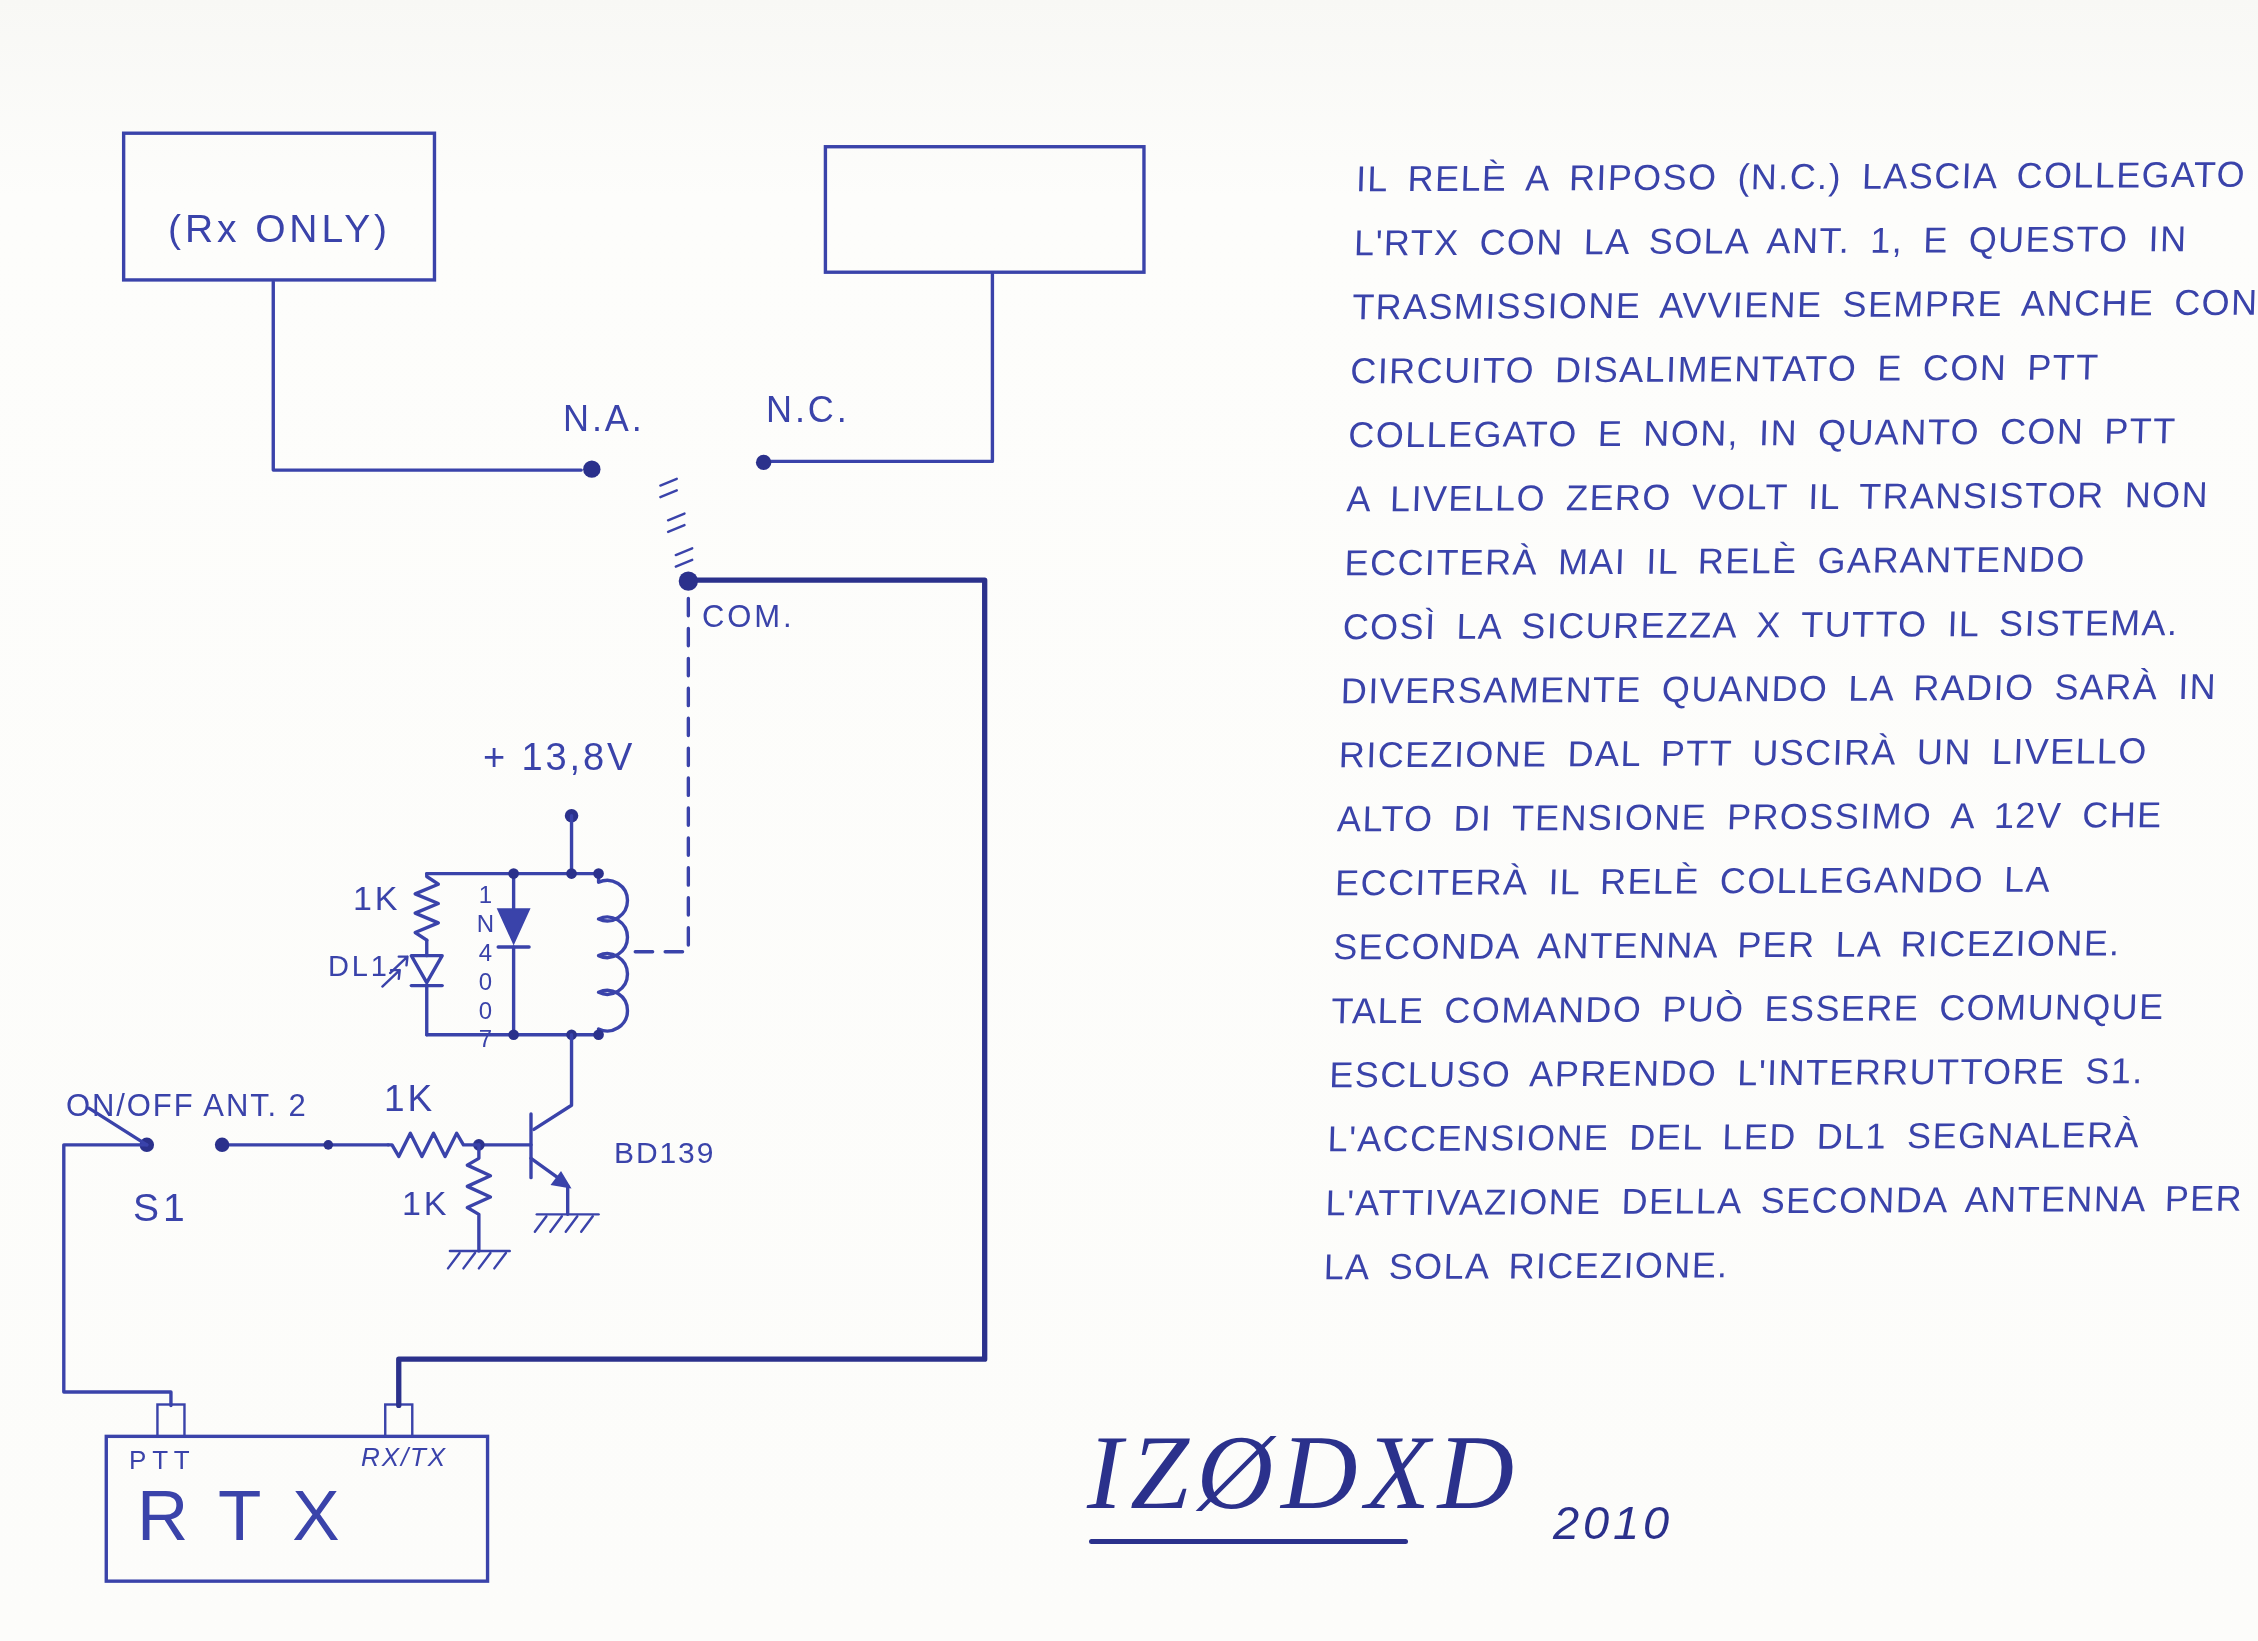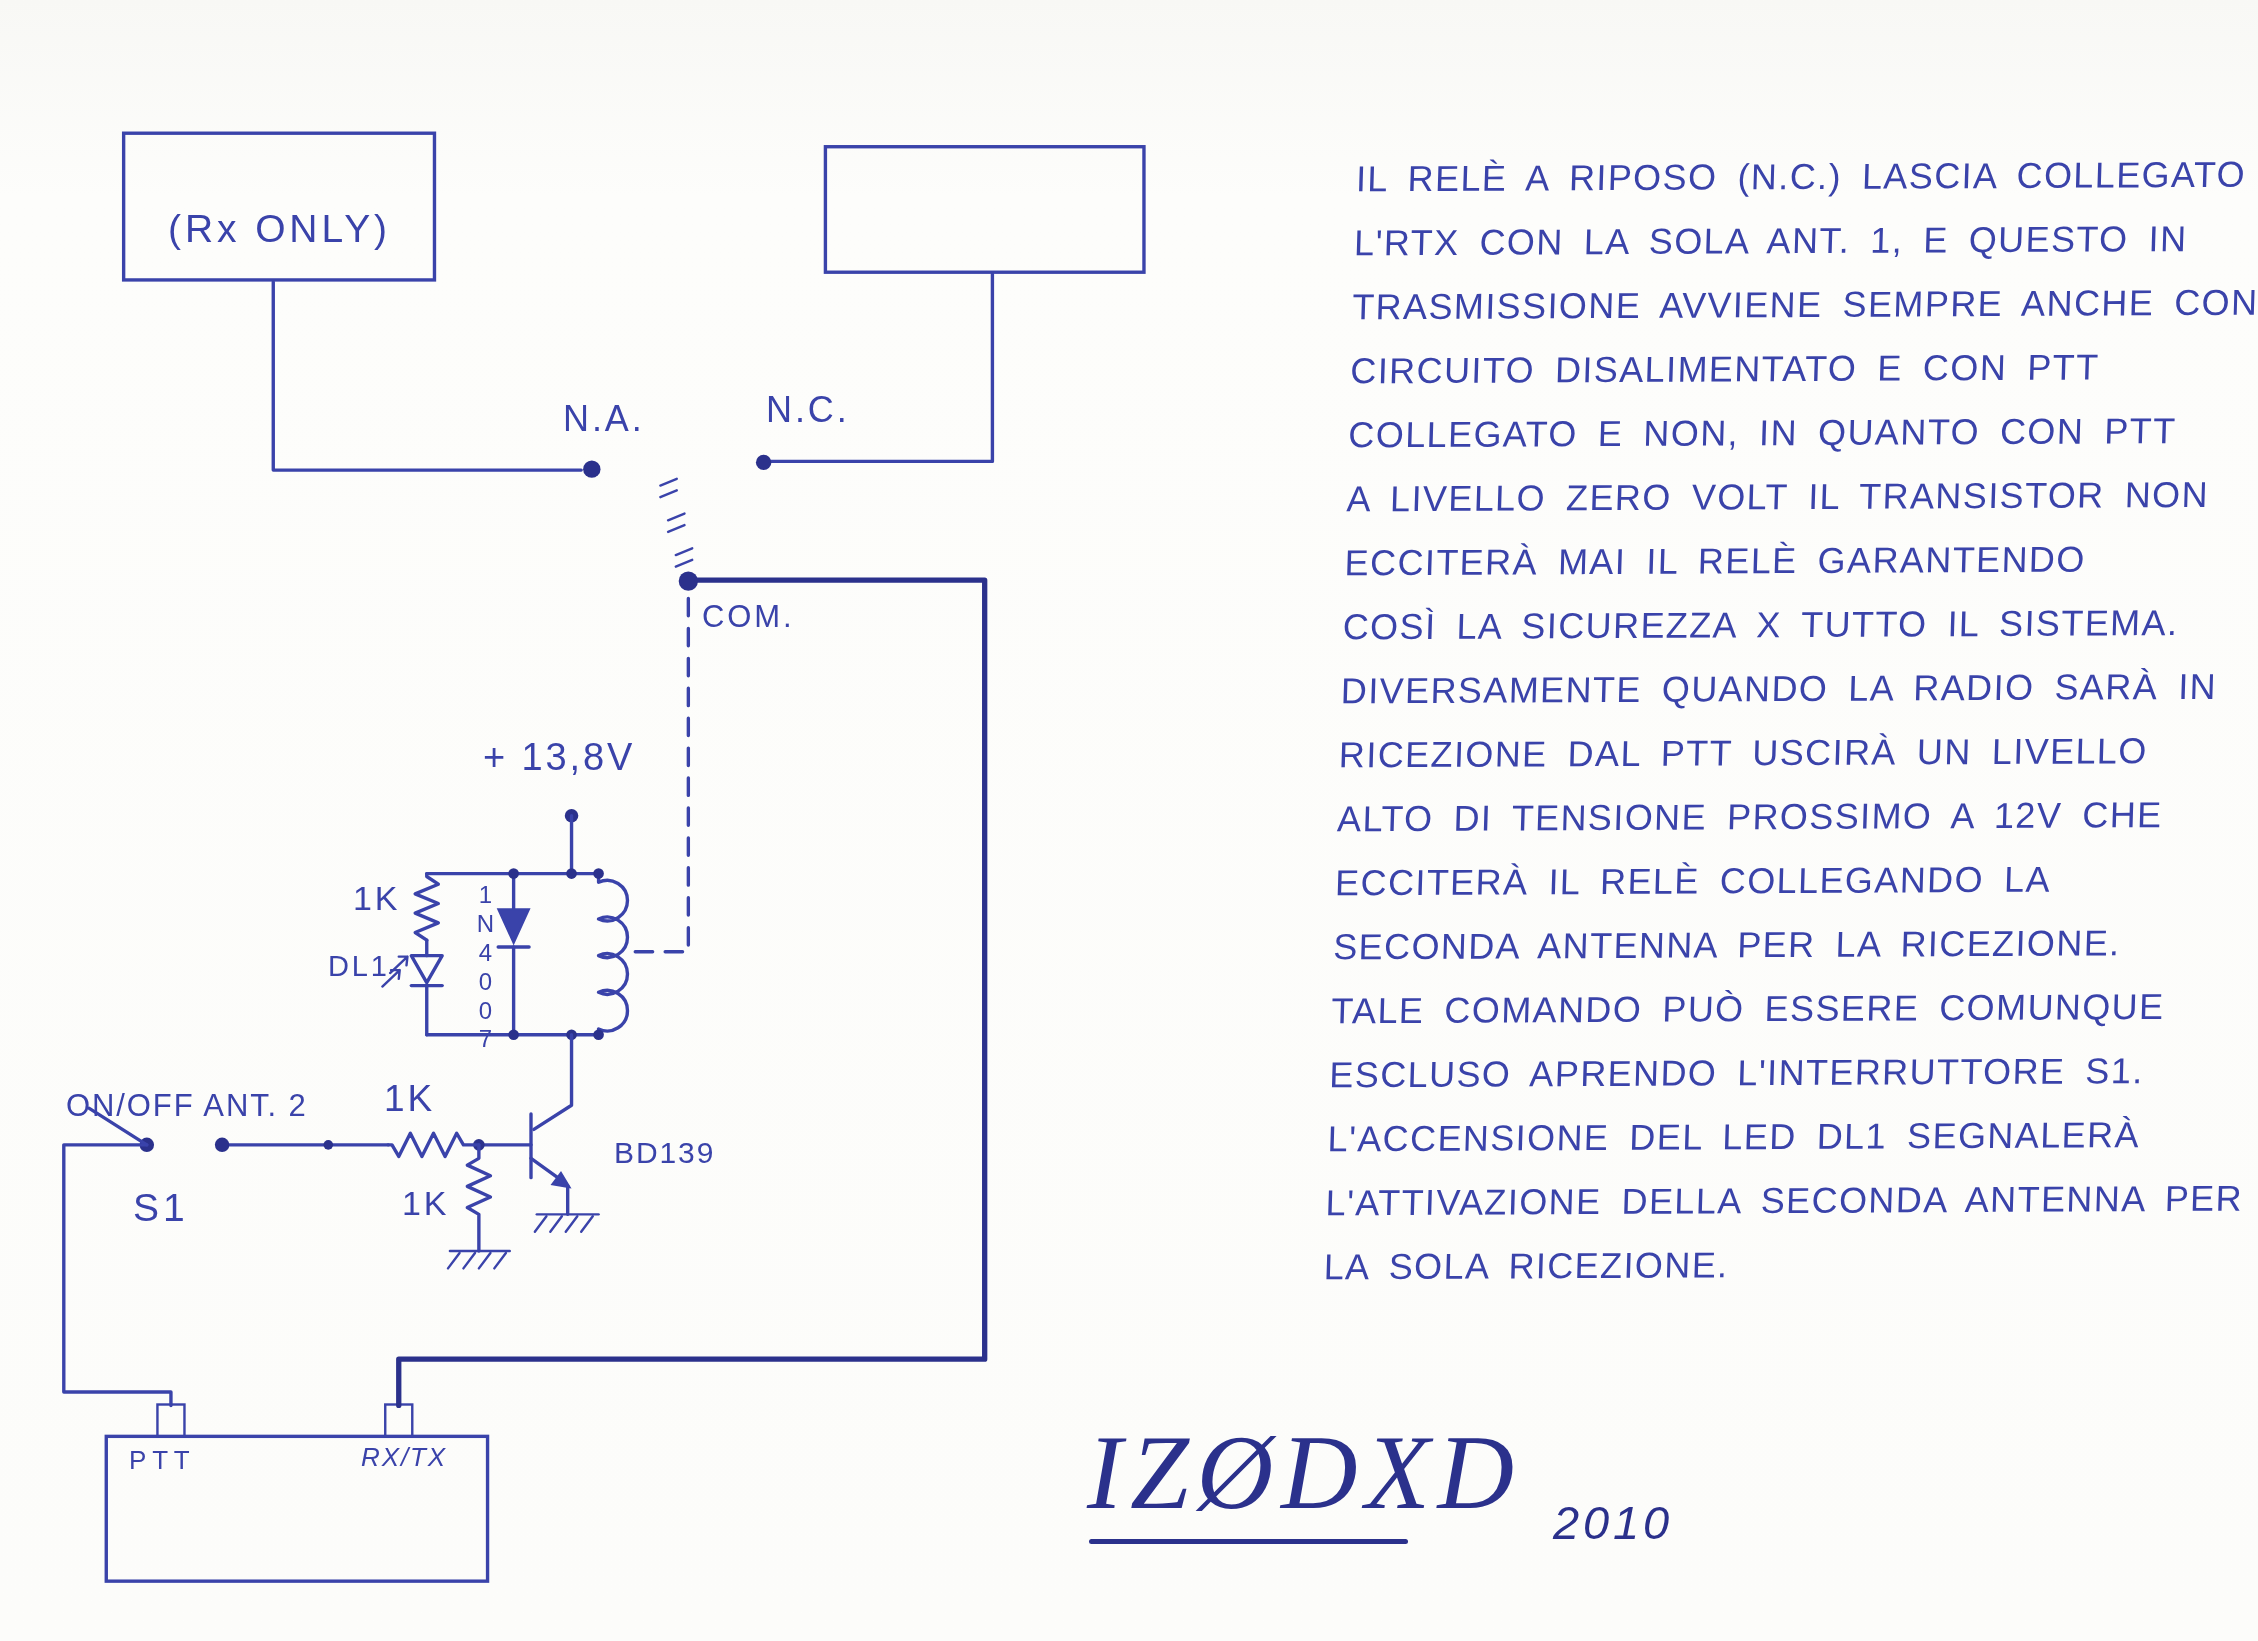--- a/index.html
+++ b/index.html
@@ -215,20 +215,21 @@
   <div class="lbl d1-l">1N4007</div>
 
   <div class="lbl sw-l">ON/OFF ANT. 2</div>
   <div class="lbl s1-l">S1</div>
   <div class="lbl rb1-l">1K</div>
   <div class="lbl rb2-l">1K</div>
   <div class="lbl q1-l">BD139</div>
 
   <div class="lbl ptt-l">PTT</div>
   <div class="lbl rxtx-l">RX/TX</div>
+  <div class="lbl rtx-l">RTX</div>
 
   <div class="notes">
     <div class="note-line">IL RELÈ A RIPOSO (N.C.) LASCIA COLLEGATO</div>
     <div class="note-line">L'RTX CON LA SOLA ANT. 1, E QUESTO IN</div>
     <div class="note-line">TRASMISSIONE AVVIENE SEMPRE ANCHE CON</div>
     <div class="note-line">CIRCUITO DISALIMENTATO E CON PTT</div>
     <div class="note-line">COLLEGATO E NON, IN QUANTO CON PTT</div>
     <div class="note-line">A LIVELLO ZERO VOLT IL TRANSISTOR NON</div>
     <div class="note-line">ECCITERÀ MAI IL RELÈ GARANTENDO</div>
     <div class="note-line">COSÌ LA SICUREZZA X TUTTO IL SISTEMA.</div>

